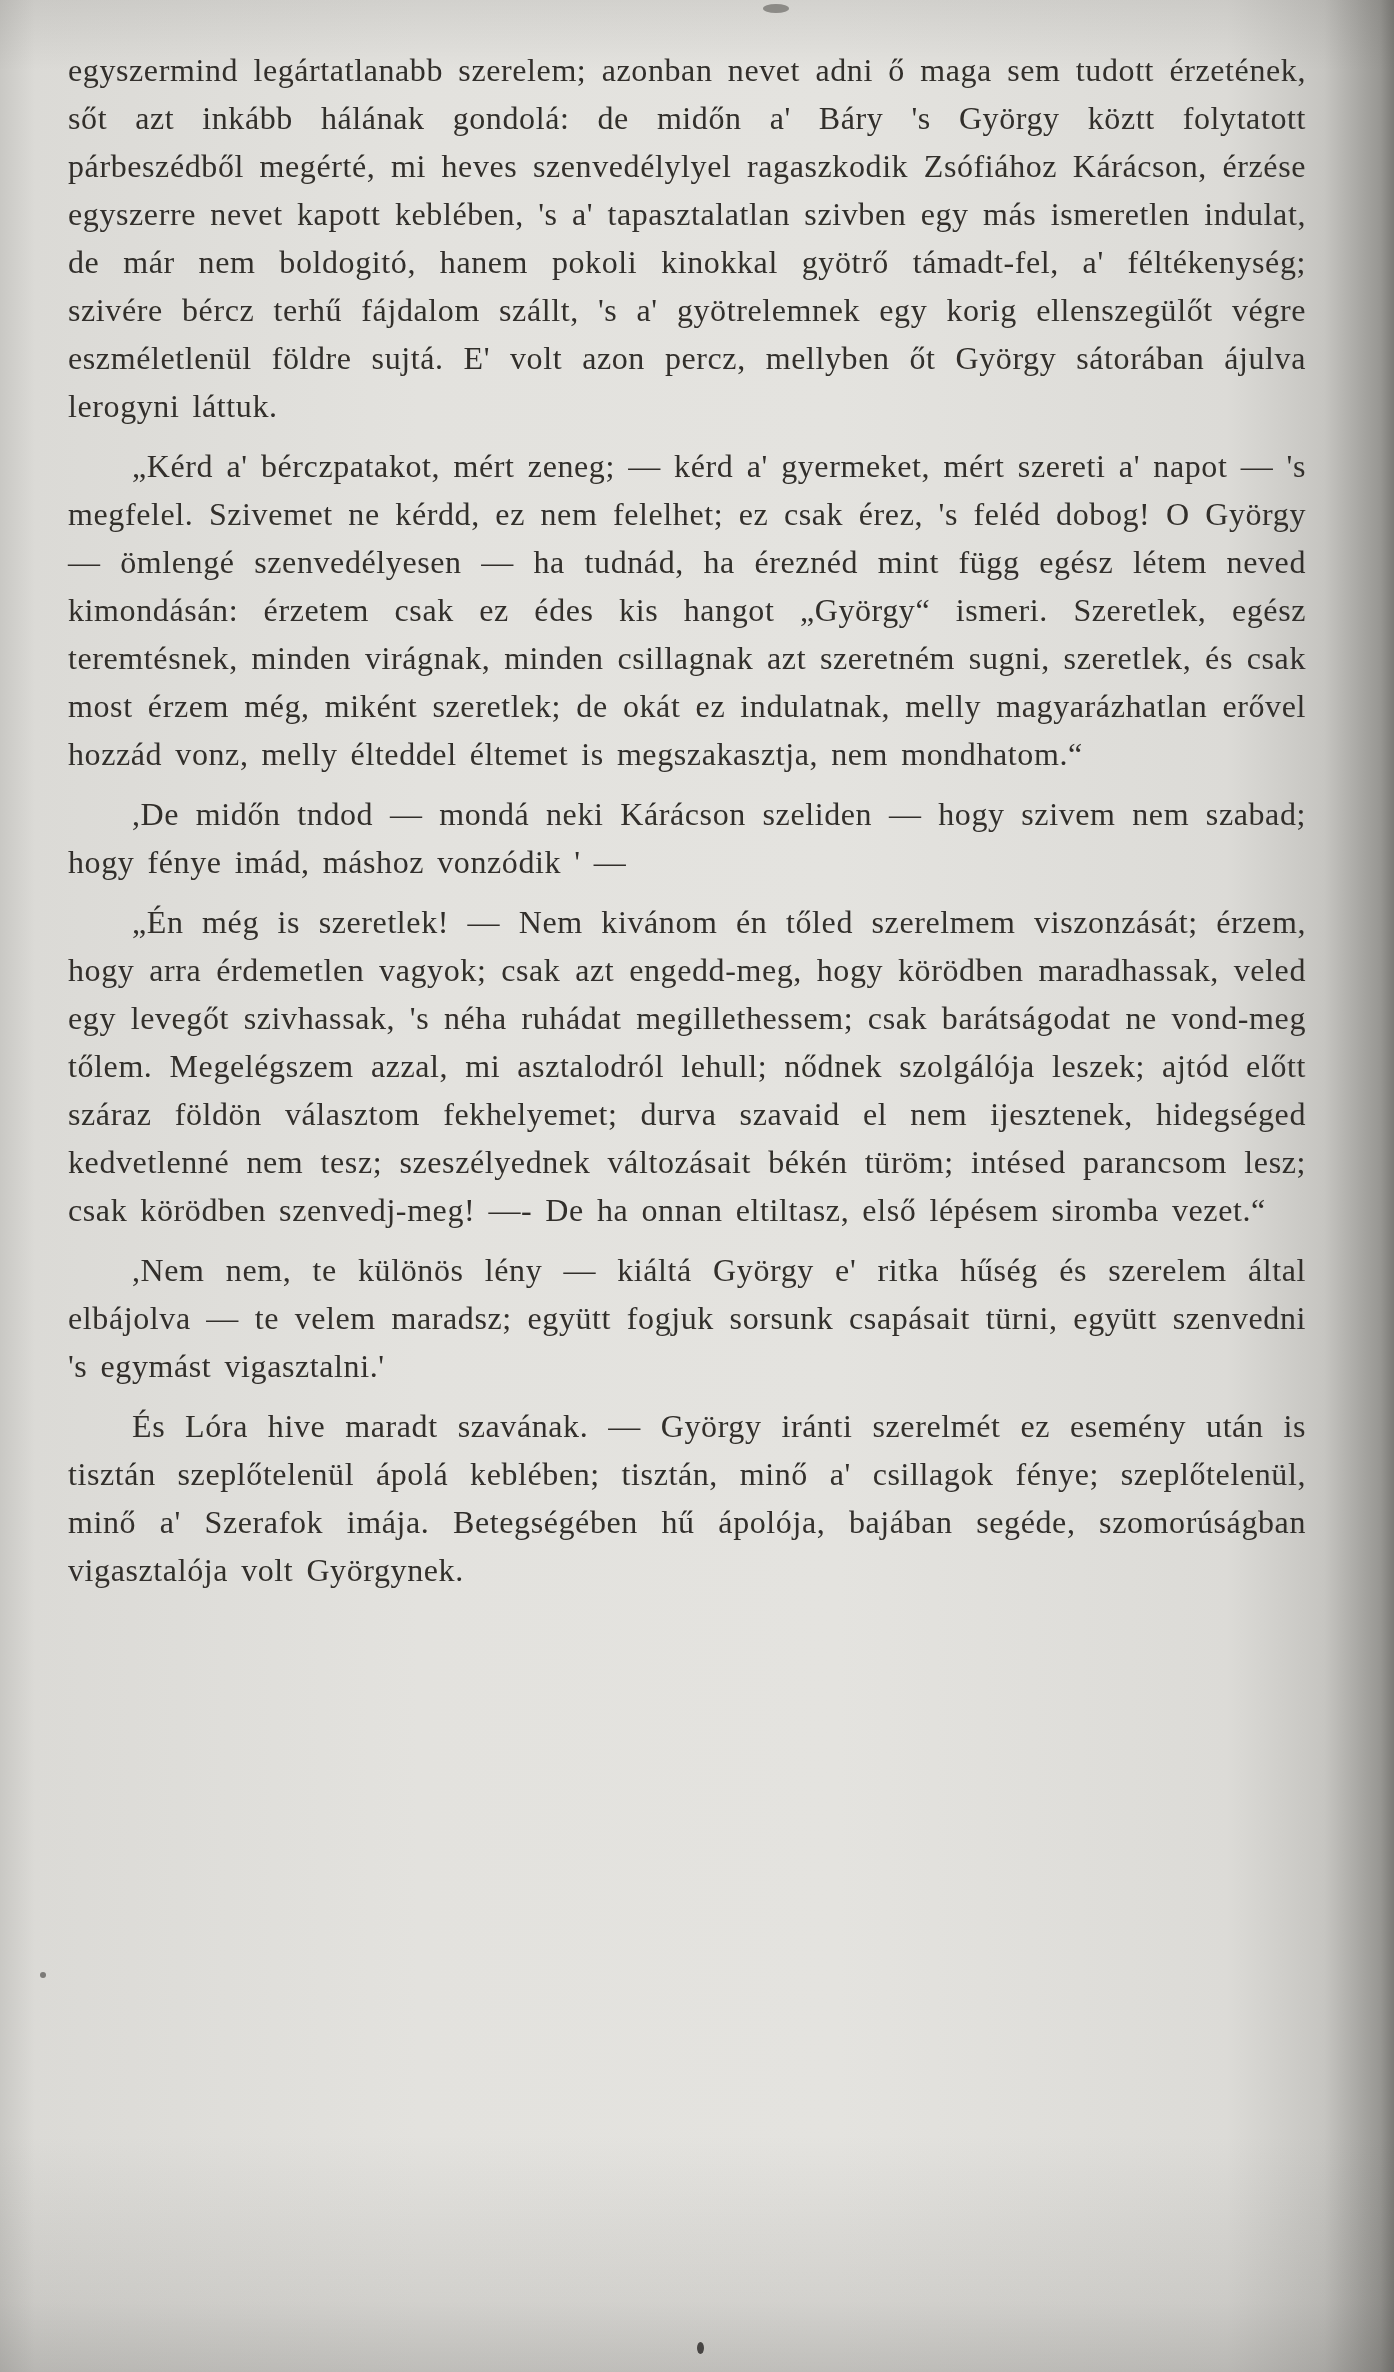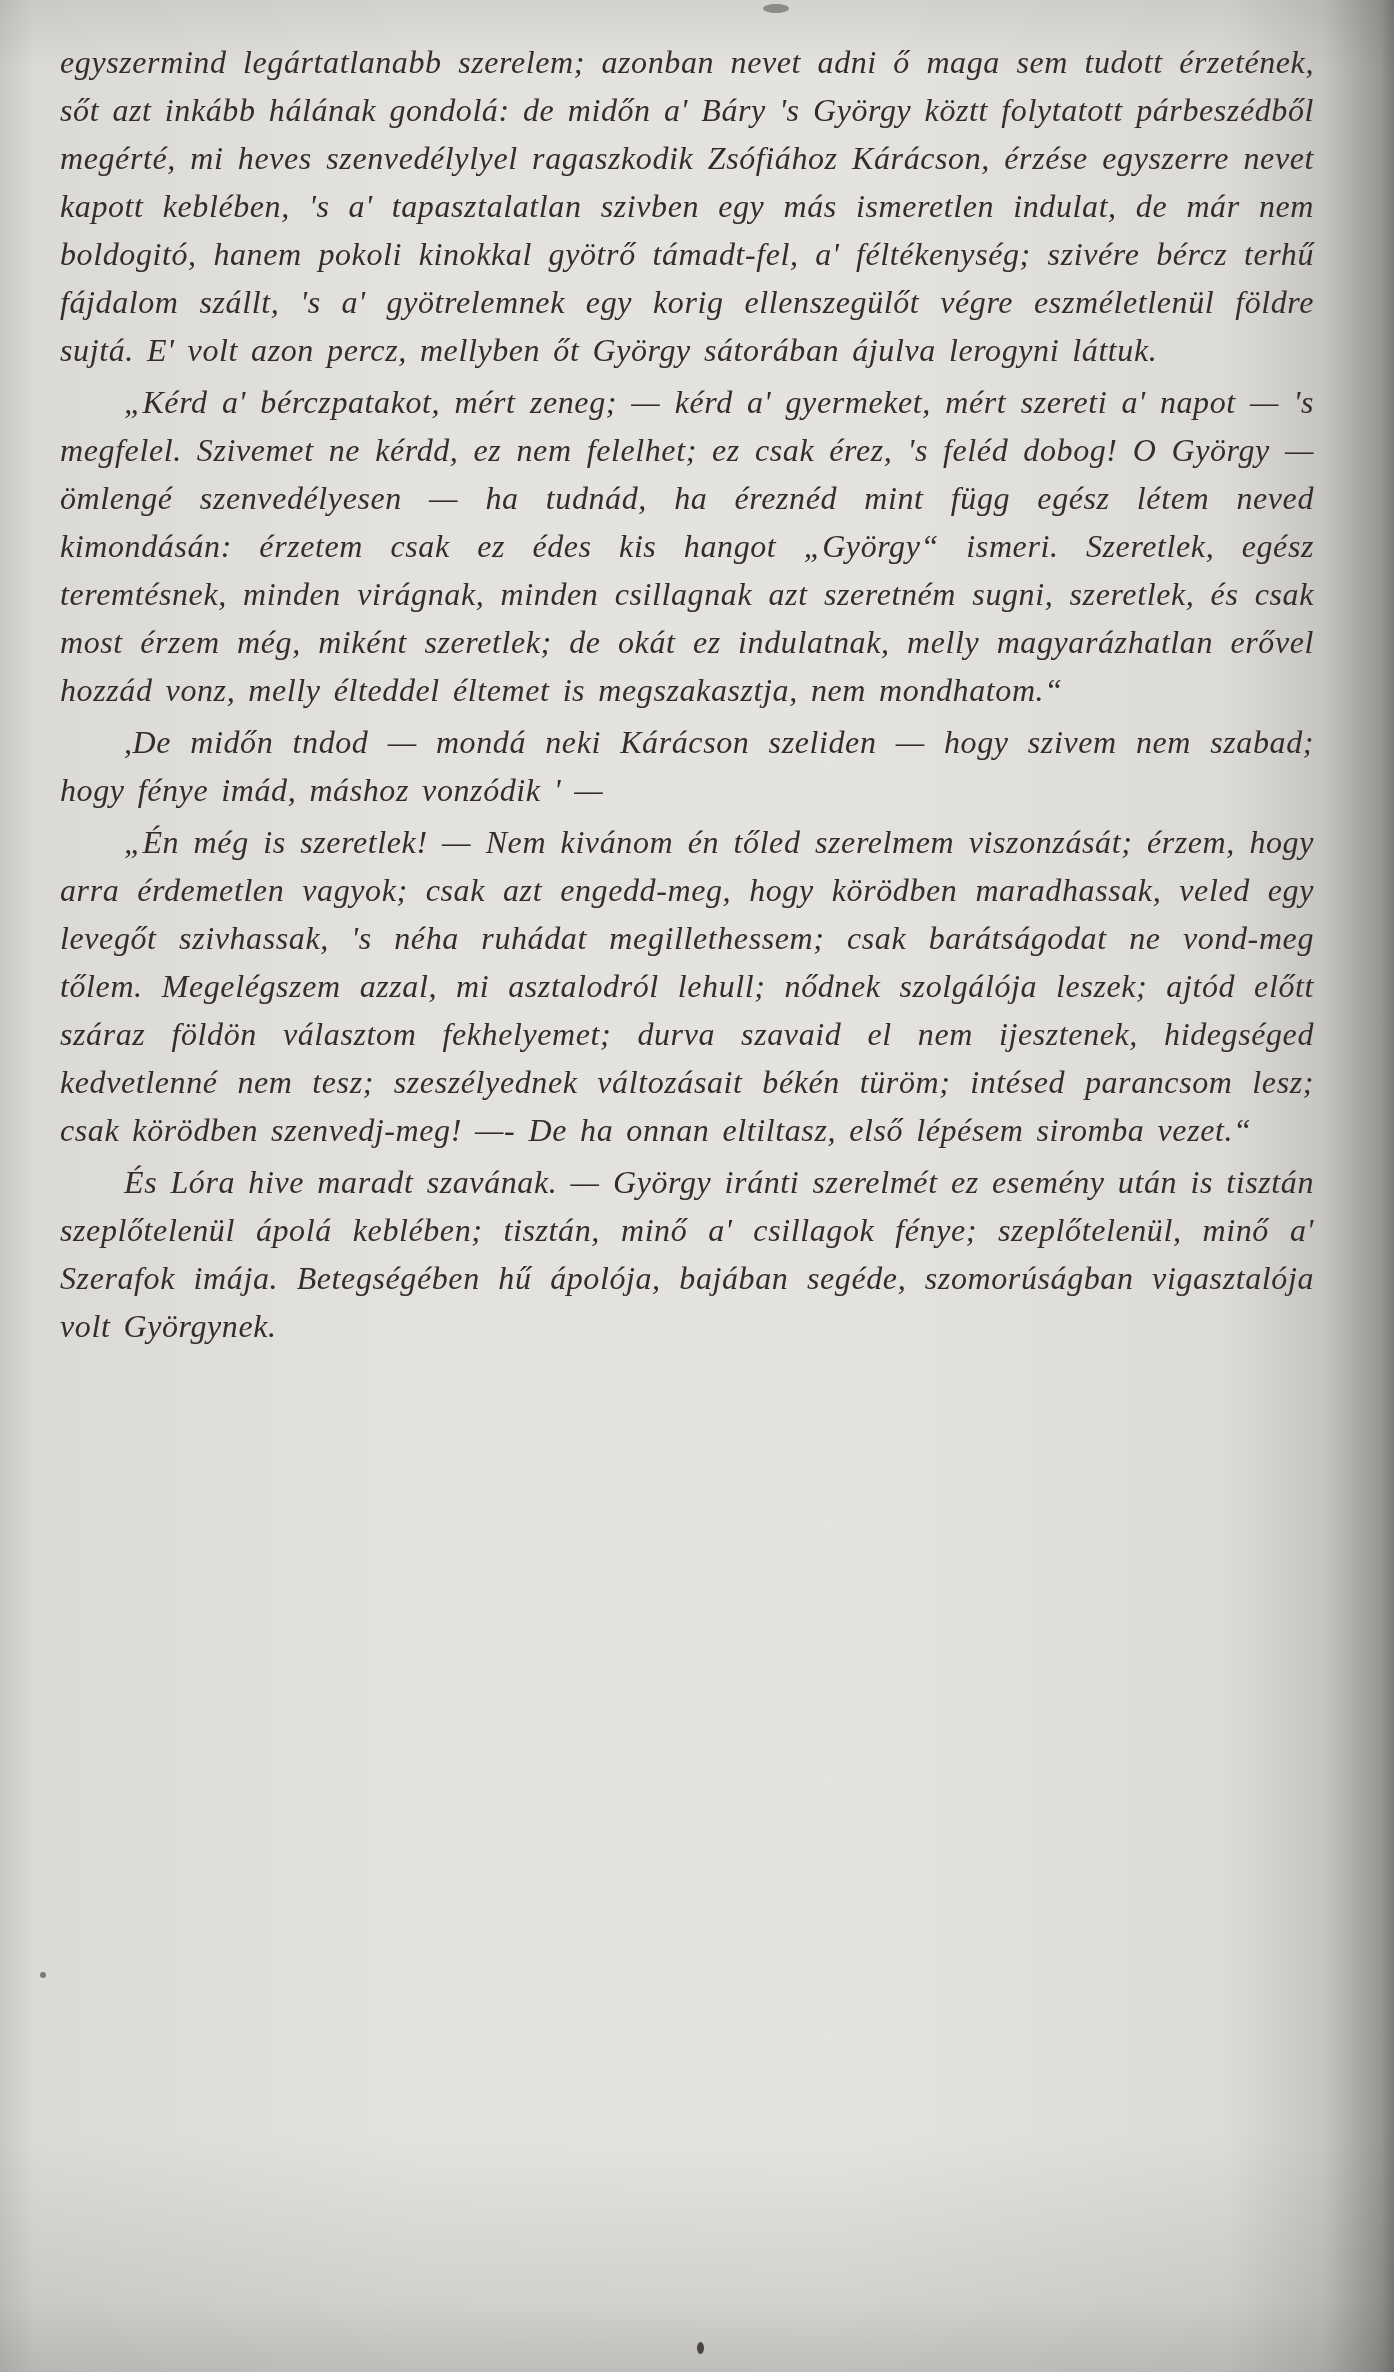--- a/index.html
+++ b/index.html
@@ -40,24 +40,23 @@
     top: 34px;
     width: 1262px;
     color: #322f2b;
     font-size: 32px;
     line-height: 48px;
     text-align: justify;
     letter-spacing: 0.6px;
     word-spacing: 4.5px;
   }
   .text-block p {
-    margin: 4px;
+    margin: 12px;
     padding: 0;
     text-indent: 64px;
-    font-style: italic;
   }
   .text-block p.no-indent {
     text-indent: 0;
   }
   .artifact {
     position: absolute;
     background: rgba(80, 78, 74, 0.55);
     border-radius: 50%;
   }
   .artifact.top-smudge {
@@ -87,15 +86,16 @@
 <div class="page">
   <div class="artifact top-smudge"></div>
   <div class="artifact margin-dot"></div>
   <div class="artifact bottom-speck"></div>
 
   <div class="text-block">
     <p class="no-indent">egyszermind legártatlanabb szerelem; azonban nevet adni ő maga sem tudott érzetének, sőt azt inkább hálának gondolá: de midőn a' Báry 's György köztt folytatott párbeszédből megérté, mi heves szenvedélylyel ragaszkodik Zsófiához Kárácson, érzése egyszerre nevet kapott keblében, 's a' tapasztalatlan szivben egy más ismeretlen indulat, de már nem boldogitó, hanem pokoli kinokkal gyötrő támadt-fel, a' féltékenység; szivére bércz terhű fájdalom szállt, 's a' gyötrelemnek egy korig ellenszegülőt végre eszméletlenül földre sujtá. E' volt azon percz, mellyben őt György sátorában ájulva lerogyni láttuk.</p>
     <p>„Kérd a' bérczpatakot, mért zeneg; — kérd a' gyermeket, mért szereti a' napot — 's megfelel. Szivemet ne kérdd, ez nem felelhet; ez csak érez, 's feléd dobog! O György — ömlengé szenvedélyesen — ha tudnád, ha éreznéd mint függ egész létem neved kimondásán: érzetem csak ez édes kis hangot „György“ ismeri. Szeretlek, egész teremtésnek, minden virágnak, minden csillagnak azt szeretném sugni, szeretlek, és csak most érzem még, miként szeretlek; de okát ez indulatnak, melly magyarázhatlan erővel hozzád vonz, melly élteddel éltemet is megszakasztja, nem mondhatom.“</p>
     <p>,De midőn tndod — mondá neki Kárácson szeliden — hogy szivem nem szabad; hogy fénye imád, máshoz vonzódik ' —</p>
     <p>„Én még is szeretlek! — Nem kivánom én tőled szerelmem viszonzását; érzem, hogy arra érdemetlen vagyok; csak azt engedd-meg, hogy körödben maradhassak, veled egy levegőt szivhassak, 's néha ruhádat megillethessem; csak barátságodat ne vond-meg tőlem. Megelégszem azzal, mi asztalodról lehull; nődnek szolgálója leszek; ajtód előtt száraz földön választom fekhelyemet; durva szavaid el nem ijesztenek, hidegséged kedvetlenné nem tesz; szeszélyednek változásait békén türöm; intésed parancsom lesz; csak körödben szenvedj-meg! —- De ha onnan eltiltasz, első lépésem siromba vezet.“</p>
+    <p>,Nem nem, te különös lény — kiáltá György e' ritka hűség és szerelem által elbájolva — te velem maradsz; együtt fogjuk sorsunk csapásait türni, együtt szenvedni 's egymást vigasztalni.'</p>
     <p>És Lóra hive maradt szavának. — György iránti szerelmét ez esemény után is tisztán szeplőtelenül ápolá keblében; tisztán, minő a' csillagok fénye; szeplőtelenül, minő a' Szerafok imája. Betegségében hű ápolója, bajában segéde, szomorúságban vigasztalója volt Györgynek.</p>
   </div>
 </div>
 
 </body></html>

